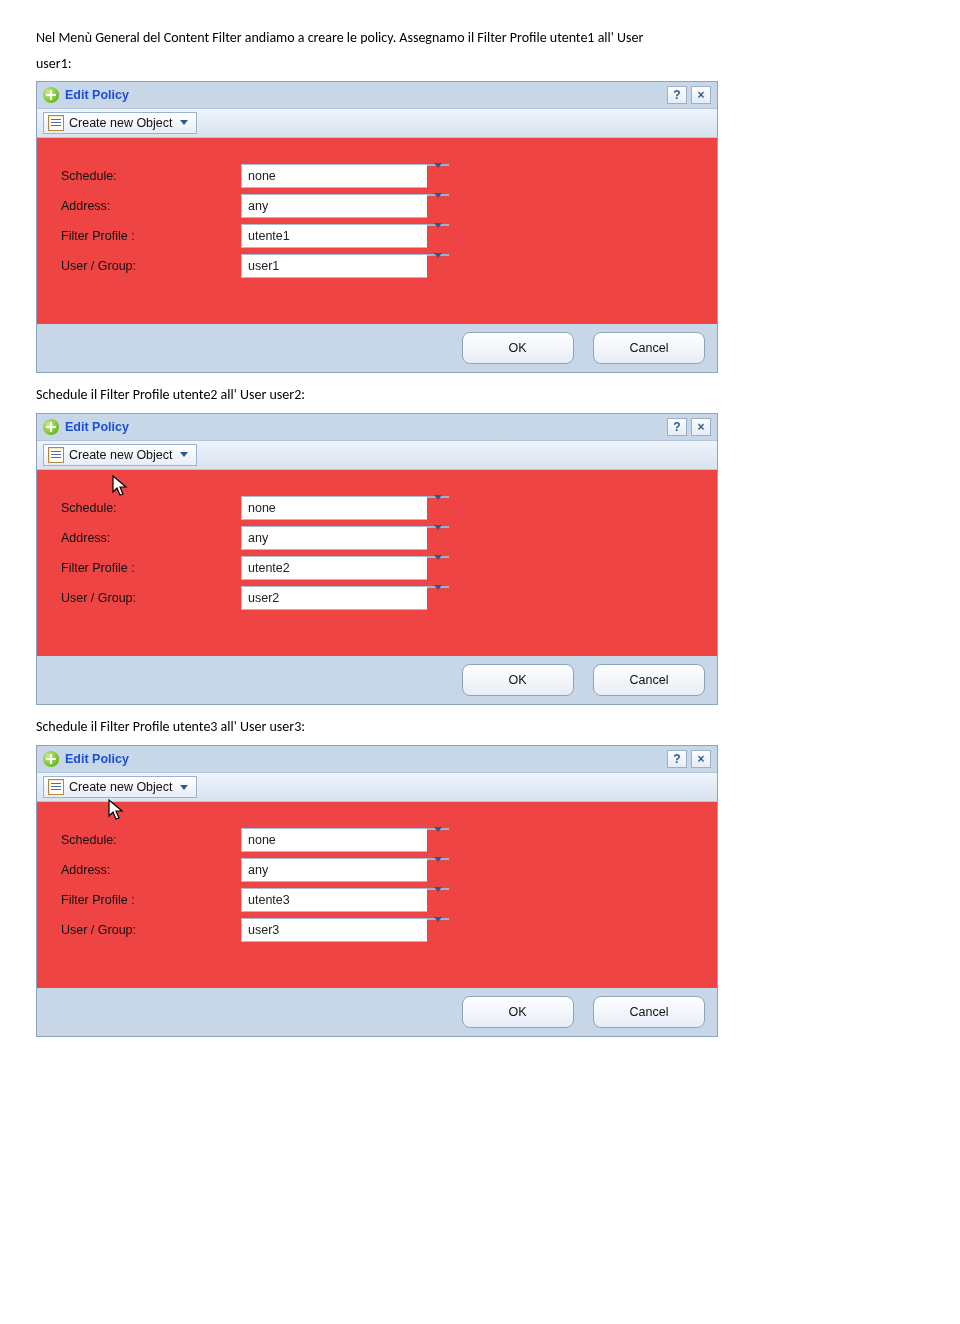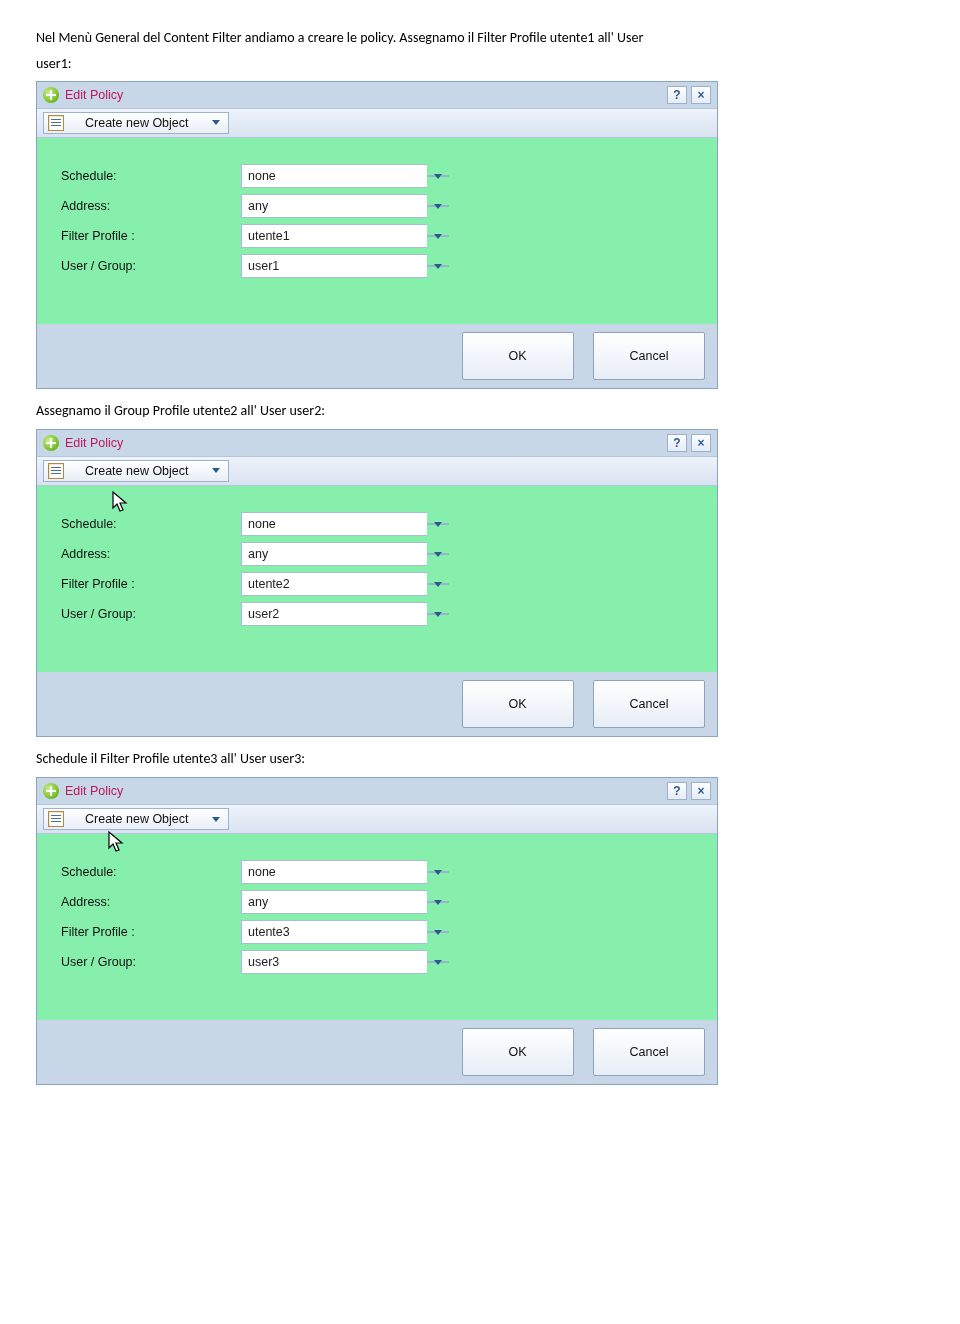--- a/index.html
+++ b/index.html
@@ -45,22 +45,22 @@
     flex: 0 0 auto;
   }
   .dlg-header .add-ico::before,
   .dlg-header .add-ico::after {
     content:"";
     position:absolute; background:#fff;
   }
   .dlg-header .add-ico::before { left:7px; top:3px; width:2px; height:10px; }
   .dlg-header .add-ico::after  { top:7px; left:3px; height:2px; width:10px; }
   .dlg-title {
-    font-weight: normal;
-    color: #be185d;
+    font-weight: bold;
+    color: #1d4ed8;
     flex: 1 1 auto;
   }
   .hdr-btns { display:flex; gap:4px; }
   .hdr-btn {
     width: 18px; height: 16px;
     border: 1px solid #9cb1c8;
     background: linear-gradient(#fdfdfe,#e5ecf5);
     display:flex; align-items:center; justify-content:center;
     font-size: 12px; color:#2a5b8f; font-weight:bold;
   }
@@ -69,21 +69,21 @@
     background: linear-gradient(#eef3fa,#d8e3f0);
     border-bottom: 1px solid #b6c6da;
     padding: 3px 6px;
   }
   .toolbar-btn {
     display: inline-flex;
     align-items: center;
     border: 1px solid #9cb3cd;
     background: linear-gradient(#ffffff,#e8eef7);
     padding: 2px 8px 2px 4px;
-    gap: 21px;
+    gap: 5px;
     cursor: default;
   }
   .tb-ico {
     width: 14px; height: 14px;
     background: #fff;
     border: 1px solid #b28a3f;
     box-shadow: inset 1px 1px #f4e7c5;
     position: relative;
   }
   .tb-ico::after {
@@ -92,37 +92,37 @@
     box-shadow: 0 3px #4d6d9a, 0 6px #4d6d9a;
   }
   .tb-caret {
     display:inline-block; width:0; height:0;
     border-left:4px solid transparent;
     border-right:4px solid transparent;
     border-top:5px solid #2a5b8f;
     margin-left:2px;
   }
   .dlg-body {
-    background: #86efac;
+    background: #ef4444;
     padding: 20px 12px 40px 24px;
     position: relative;
   }
   .field-row {
     display: flex;
     align-items: center;
     margin: 6px 0;
   }
   .field-label {
     width: 180px;
     color: #111;
   }
   .combo {
     width: 208px;
     display: flex;
-    align-items: center;
+    align-items: flex-start;
     border-radius: 6px;
   }
   .combo-input {
     flex: 1 1 auto;
     height: 22px;
     border: 1px solid #a8bed7;
     border-right: none;
     background: #fff;
     padding: 0 6px;
     font-family: Tahoma, Arial, sans-serif;
@@ -154,26 +154,26 @@
   }
   .cursor-arrow svg { display:block; }
   .dlg-footer {
     background: #c8d7e7;
     padding: 8px 12px 8px 12px;
     text-align: right;
   }
   .action-btn {
     display:inline-block;
     min-width: 82px;
-    padding: 16px 14px;
+    padding: 8px 14px;
     margin-left: 16px;
     border: 1px solid #8ea4bd;
     background: linear-gradient(#ffffff,#e7edf6);
     text-align: center;
-    border-radius: 2px;
+    border-radius: 8px;
     color:#111;
   }
 </style>
 </head>
 <body>
 
 <p class="doc-text">Nel Menù General del Content Filter andiamo a creare le policy. Assegnamo il Filter Profile utente1 all' User</p>
 <p class="doc-text">user1:</p>
 
 <div class="dialog">
@@ -221,21 +221,21 @@
         <span class="combo-btn"></span>
       </span>
     </div>
   </div>
   <div class="dlg-footer">
     <span class="action-btn">OK</span>
     <span class="action-btn">Cancel</span>
   </div>
 </div>
 
-<p class="doc-text mt">Assegnamo il Group Profile utente2 all' User user2:</p>
+<p class="doc-text mt">Schedule il Filter Profile utente2 all' User user2:</p>
 
 <div class="dialog">
   <div class="dlg-header">
     <span class="add-ico"></span>
     <span class="dlg-title">Edit Policy</span>
     <span class="hdr-btns">
       <span class="hdr-btn">?</span>
       <span class="hdr-btn close">×</span>
     </span>
   </div>

